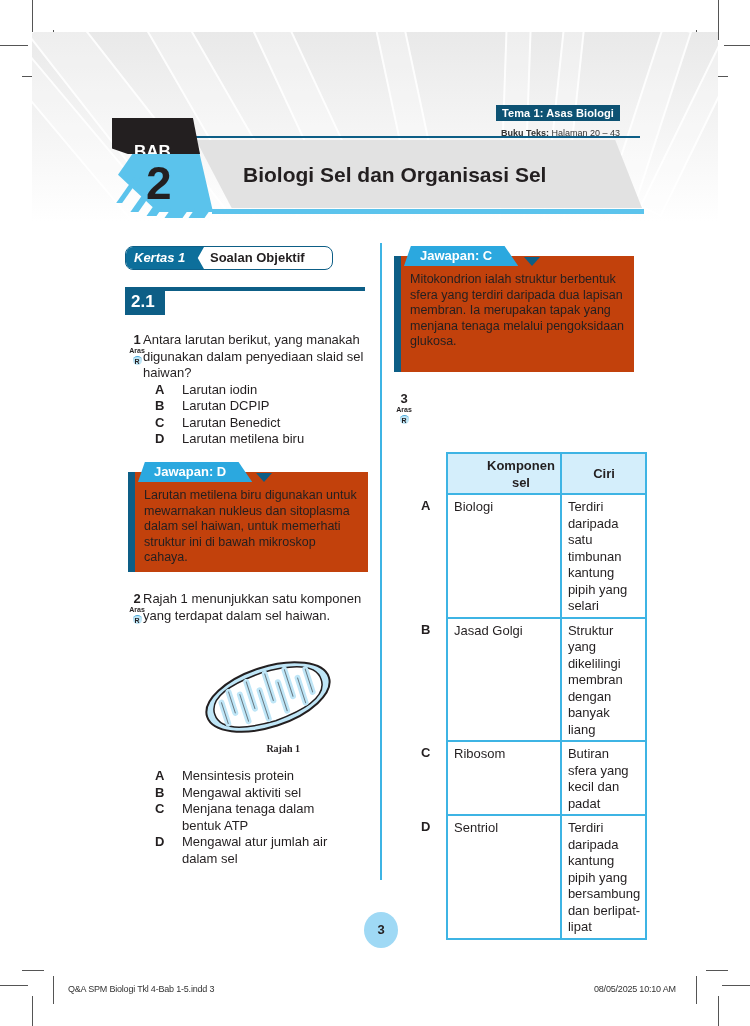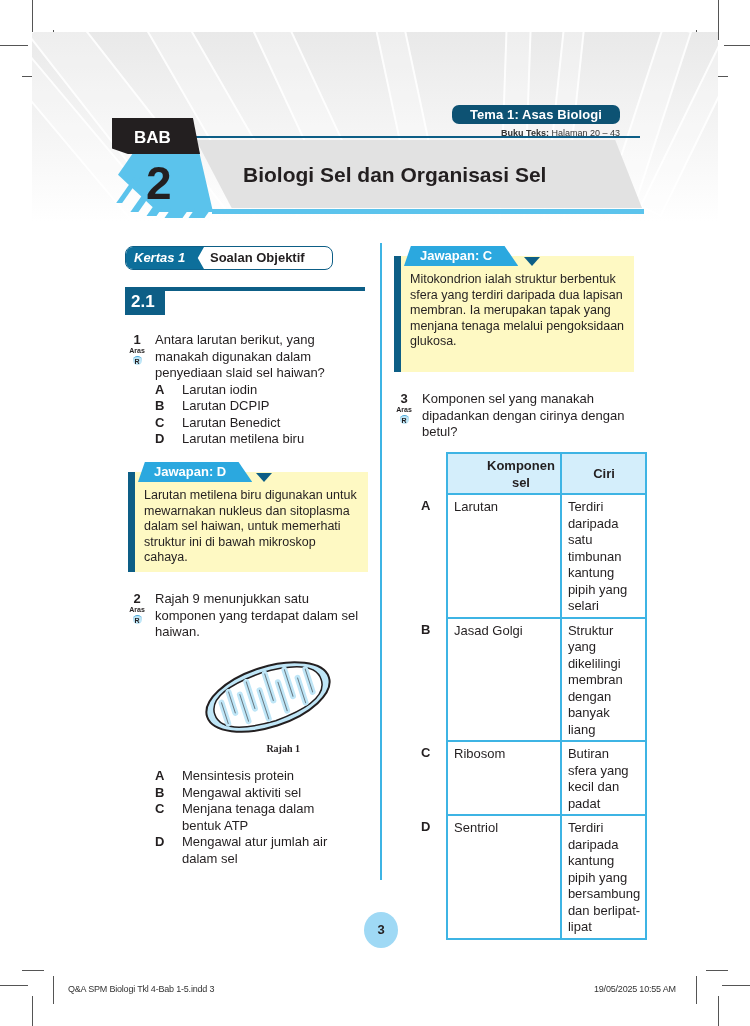--- a/index.html
+++ b/index.html
@@ -12,33 +12,33 @@
   
   .hdr-bg {
     position: absolute; left: 32px; top: 32px; width: 686px; height: 190px;
     background: linear-gradient(180deg, #e9e9e9 0%, #f3f3f3 45%, #ffffff 100%);
     overflow: hidden;
   }
   .hdr-bg .streak { position: absolute; border: 2px solid rgba(255,255,255,0.85); background: rgba(255,255,255,0.25); }
 
   .theme-pill {
     position: absolute; right: 130px; top: 105px;
-    background: #0d5273; color: #fff; font-weight: bold; font-size: 13px;
-    padding: 2px 18px; border-radius: 7px; letter-spacing: 0.1px;
+    background: #0d5273; color: #fff; font-weight: bold; font-size: 11px;
+    padding: 2px 6px; border-radius: 0; letter-spacing: 0.1px;
   }
   .textbook-ref { position: absolute; right: 130px; top: 128px; font-size: 9px; color: #333; }
   .textbook-ref b { font-weight: bold; }
 
   .rule-top { position: absolute; left: 190px; top: 136px; width: 450px; height: 2px; background: #0d5e86; }
 
   .bab-tab {
     position: absolute; left: 112px; top: 118px; width: 88px; height: 36px;
     background: #231f20; color: #fff; font-weight: bold; font-size: 17px;
     clip-path: polygon(0 0, 92% 0, 100% 100%, 18% 100%, 0 85%);
-    padding: 10px 0 0 22px;
+    padding: 24px 0 0 22px;
   }
   .chap-block {
     position: absolute; left: 118px; top: 150px; width: 95px; height: 62px;
     background: #5bc3ec;
     clip-path: polygon(18% 0, 85% 0, 100% 100%, 42% 100%, 0 40%);
   }
   .chap-stripe { position: absolute; background: #5bc3ec; transform: skewX(-35deg); }
   .chap-num {
     position: absolute; left: 146px; top: 160px; font-size: 46px; font-weight: bold; color: #231f20; line-height: 1;
   }
@@ -73,26 +73,26 @@
   }
   .sec-wrap .lbl {
     position: absolute; left: 44px; top: 8px; width: 196px; height: 26px; background: #d4eefb;
     border-radius: 8px 0 0 0; font-weight: bold; font-size: 14px; padding: 5px 0 0 6px; color: #231f20;
   }
 
   .q { position: absolute; font-size: 13px; line-height: 16.5px; color: #231f20; }
   .q .qnum { position: absolute; left: 0; top: 0; width: 24px; text-align: center; font-weight: bold; font-size: 13px; }
   .q .aras { position: absolute; left: 2px; top: 15px; width: 20px; text-align: center; font-size: 7px; font-weight: bold; line-height: 8px; }
   .q .aras .r { display: block; margin: 1px auto 0; width: 9px; height: 9px; border-radius: 50%; background: #bfe6f7; font-size: 7px; line-height: 9px; border-top: 1px solid #4aa8d8; }
-  .q .stem { margin-left: 30px; }
+  .q .stem { margin-left: 18px; }
   .opts { margin-left: 30px; }
   .opt { display: flex; }
   .opt .ol { width: 27px; font-weight: bold; flex-shrink: 0; }
 
-  .ans-box { position: absolute; background: #fef9c3; }
+  .ans-box { position: absolute; background: #c2410c; }
   .ans-box .spine { position: absolute; left: 0; top: 0; width: 7px; height: 100%; background: #0d5e86; }
   .ans-box .tab {
     position: absolute; left: 10px; top: -10px; height: 20px; padding: 2px 26px 0 16px;
     background: #2ba8df; color: #fff; font-weight: bold; font-size: 13px;
     clip-path: polygon(6% 0, 88% 0, 100% 100%, 0 100%);
     border-radius: 4px 0 0 0;
   }
   .ans-box .notch {
     position: absolute; top: 1px; width: 0; height: 0;
     border-left: 8px solid transparent; border-right: 8px solid transparent; border-top: 9px solid #0d5e86;
@@ -202,21 +202,21 @@
 <div class="ans-box" style="left:128px;top:472px;width:240px;height:100px;">
   <div class="spine"></div>
   <div class="tab">Jawapan: D</div>
   <div class="notch" style="left:128px;"></div>
   <div class="body">Larutan metilena biru digunakan untuk mewarnakan nukleus dan sitoplasma dalam sel haiwan, untuk memerhati struktur ini di bawah mikroskop cahaya.</div>
 </div>
 
 <div class="q" style="left:125px;top:591px;width:240px;">
   <div class="qnum">2</div>
   <div class="aras"><span>Aras</span><span class="r">R</span></div>
-  <div class="stem">Rajah 9 menunjukkan satu komponen yang terdapat dalam sel haiwan.</div>
+  <div class="stem">Rajah 1 menunjukkan satu komponen yang terdapat dalam sel haiwan.</div>
 </div>
 
 <svg class="figure" viewBox="0 0 140 90">
   <g transform="rotate(-18 70 45)">
     <ellipse cx="70" cy="45" rx="64" ry="30" fill="#bfe6f7" stroke="#231f20" stroke-width="2"></ellipse>
     <path d="M14 45 Q14 22 70 20 Q126 22 126 45 Q126 68 70 70 Q14 68 14 45 Z" fill="#ffffff" stroke="#231f20" stroke-width="1.5"></path>
     <path d="M24 36 L24 58 M34 28 L34 50 M44 62 L44 34 M54 24 L54 52 M64 66 L64 36 M74 22 L74 50 M84 64 L84 34 M94 24 L94 52 M104 62 L104 36 M114 30 L114 54" stroke="#bfe6f7" stroke-width="6" stroke-linecap="round" fill="none"></path>
     <path d="M24 36 L24 58 M34 28 L34 50 M44 62 L44 34 M54 24 L54 52 M64 66 L64 36 M74 22 L74 50 M84 64 L84 34 M94 24 L94 52 M104 62 L104 36 M114 30 L114 54" stroke="#231f20" stroke-width="1" stroke-linecap="round" fill="none" opacity="0.55"></path>
   </g>
 </svg>
@@ -248,33 +248,32 @@
 <div class="ans-box" style="left:394px;top:256px;width:240px;height:116px;">
   <div class="spine"></div>
   <div class="tab">Jawapan: C</div>
   <div class="notch" style="left:130px;"></div>
   <div class="body">Mitokondrion ialah struktur berbentuk sfera yang terdiri daripada dua lapisan membran. Ia merupakan tapak yang menjana tenaga melalui pengoksidaan glukosa.</div>
 </div>
 
 <div class="q" style="left:392px;top:391px;width:245px;">
   <div class="qnum">3</div>
   <div class="aras"><span>Aras</span><span class="r">R</span></div>
-  <div class="stem">Komponen sel yang manakah dipadankan dengan cirinya dengan betul?</div>
 </div>
 
 <table class="mtable">
   <tbody>
       <tr>
     <th class="blank"></th>
     <th style="width:80px;padding-left:39px;">Komponen sel</th>
     <th style="width:84px;">Ciri</th>
   </tr>
   <tr>
     <td class="lbl">A</td>
-    <td>Larutan</td>
+    <td>Biologi</td>
     <td>Terdiri daripada satu timbunan kantung pipih yang selari</td>
   </tr>
   <tr>
     <td class="lbl">B</td>
     <td>Jasad Golgi</td>
     <td>Struktur yang dikelilingi membran dengan banyak liang</td>
   </tr>
   <tr>
     <td class="lbl">C</td>
     <td>Ribosom</td>
@@ -283,13 +282,13 @@
   <tr>
     <td class="lbl">D</td>
     <td>Sentriol</td>
     <td>Terdiri daripada kantung pipih yang bersambung dan berlipat-lipat</td>
   </tr>
 </tbody>
   </table>
 
 <div class="page-num">3</div>
 <div class="slug" style="left:68px;">Q&amp;A SPM Biologi Tkl 4-Bab 1-5.indd   3</div>
-<div class="slug" style="left:594px;">19/05/2025   10:55 AM</div>
+<div class="slug" style="left:594px;">08/05/2025   10:10 AM</div>
 
 </body></html>

